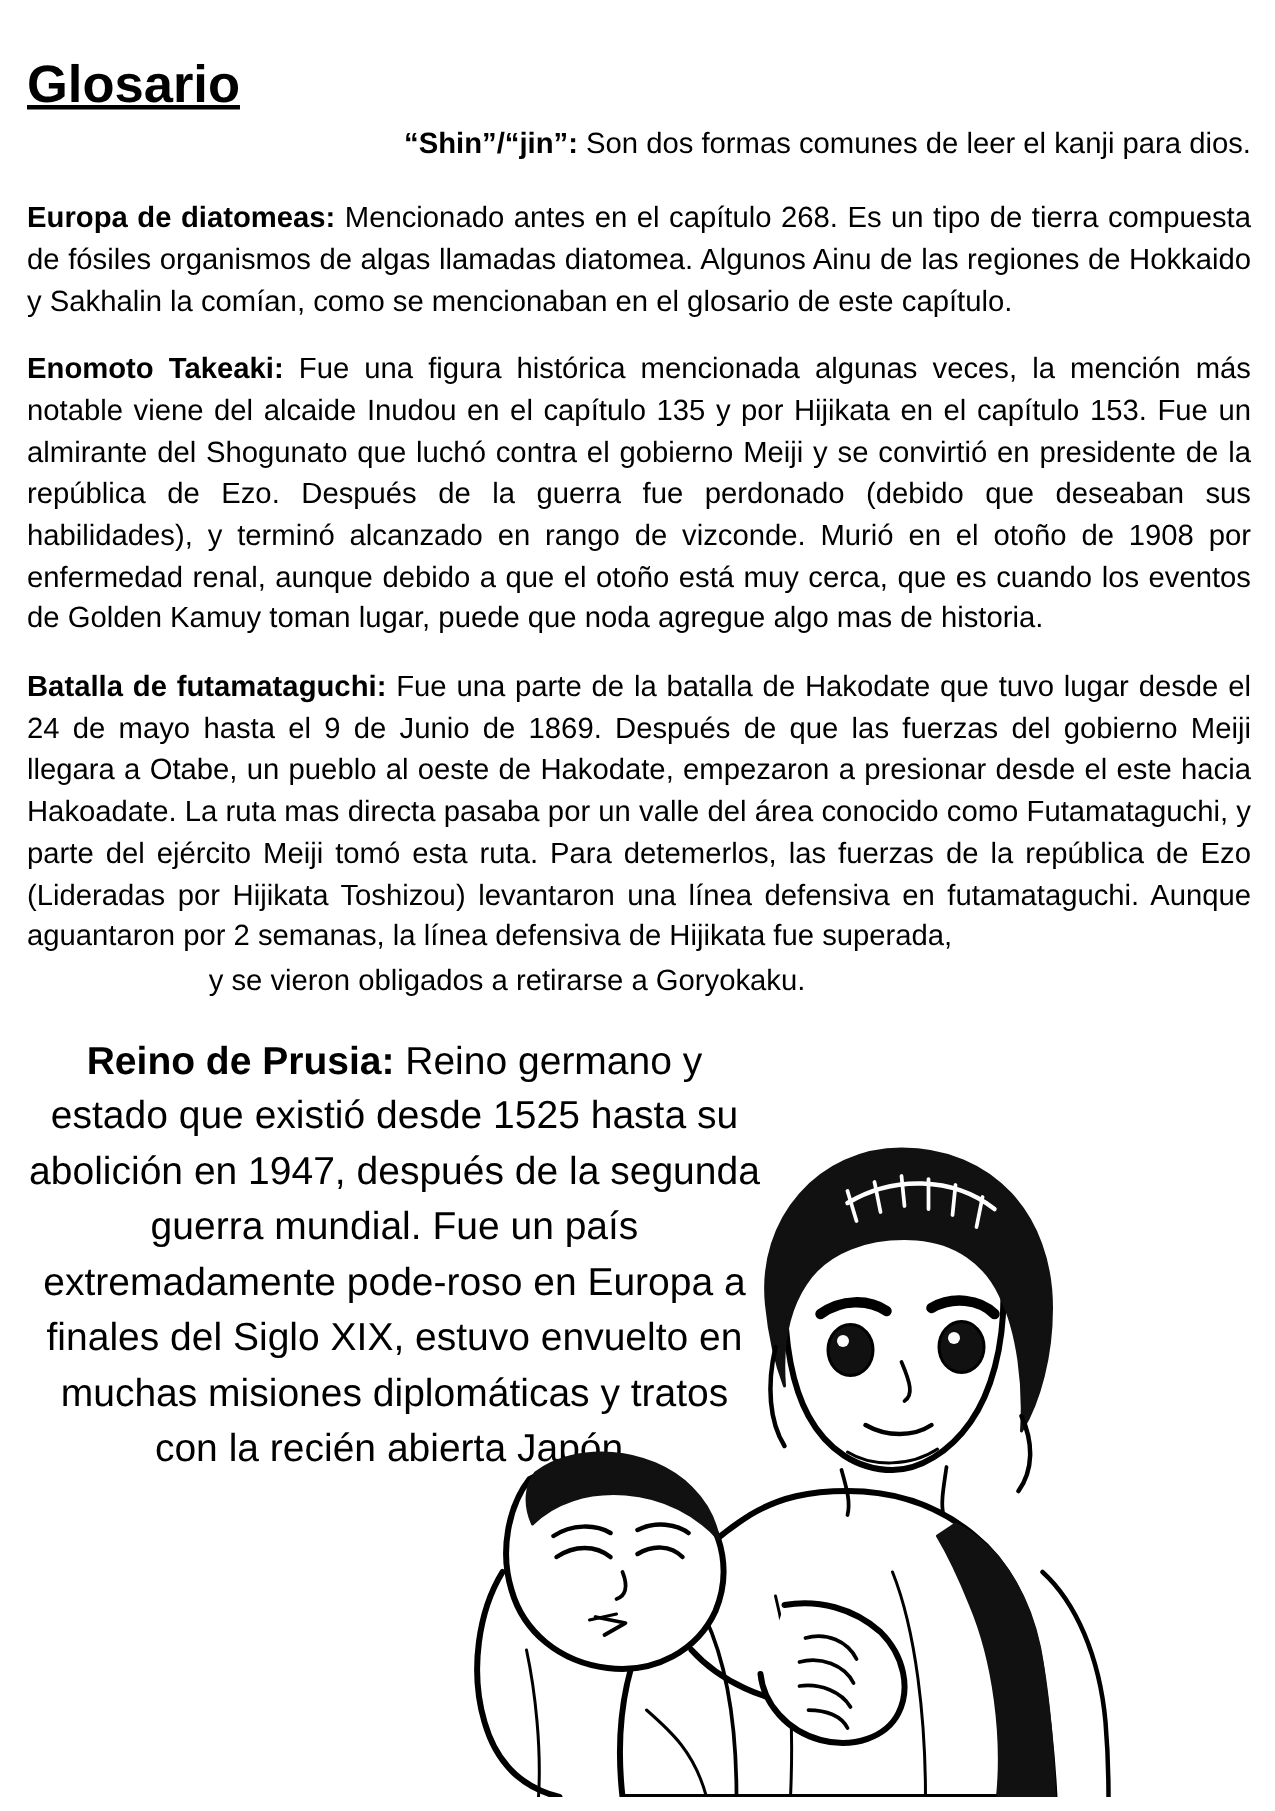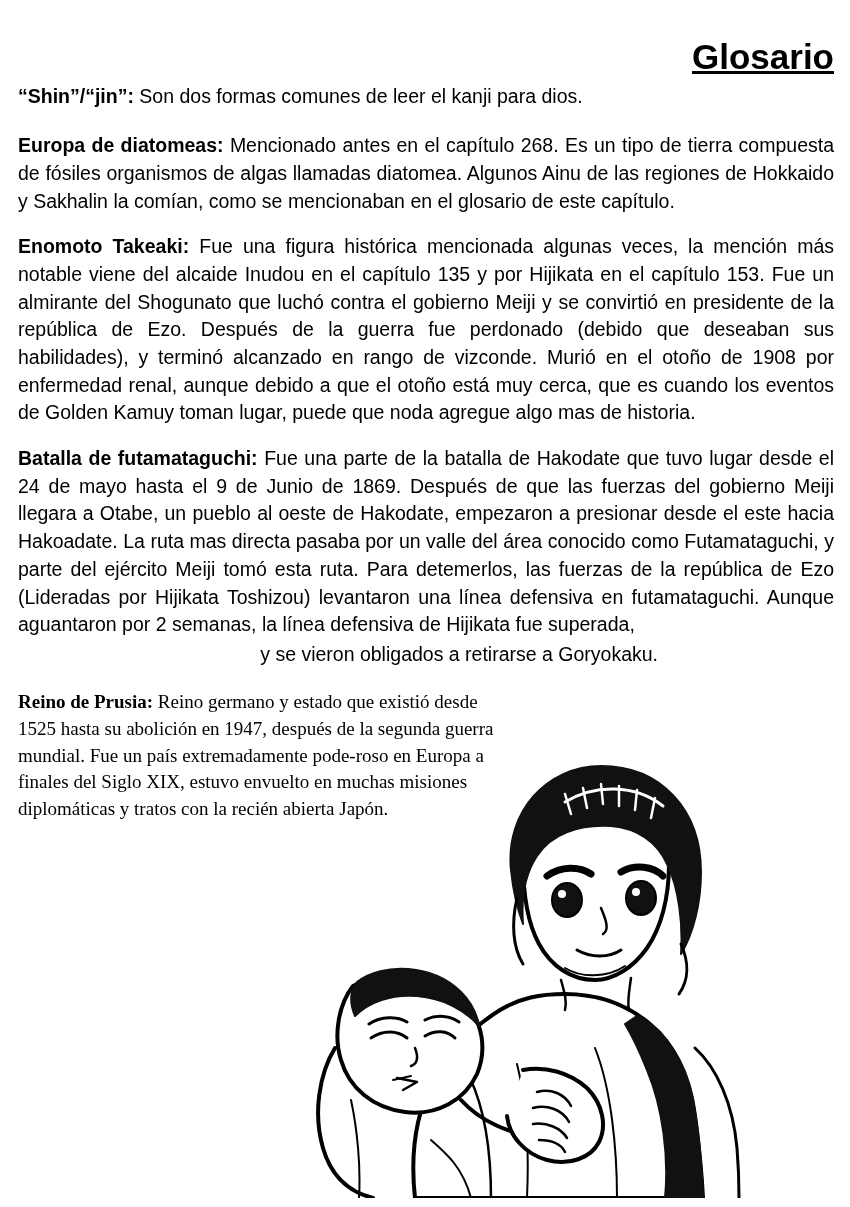--- a/index.html
+++ b/index.html
@@ -18,55 +18,54 @@
     overflow: hidden;
     background: #ffffff;
   }
   .content {
     position: absolute;
     left: 18px;
     top: 38px;
     width: 816px;
   }
   .doc-title {
-    text-align: right;
+    text-align: left;
     font-size: 35px;
     font-weight: bold;
     letter-spacing: 0px;
     text-decoration: underline;
     margin: 0 0 6px 0;
     line-height: 1.1;
   }
   .entry {
     font-size: 19.5px;
     line-height: 1.42;
     text-align: justify;
     margin: 0 0 18px 0;
     hyphens: none;
   }
   .entry.first {
-    text-align: left;
+    text-align: right;
     margin-bottom: 22px;
   }
   .term {
     font-weight: bold;
   }
   
   .entry-wrap {
-    font-size: 19px;
+    font-size: 26px;
     line-height: 1.42;
-    text-align: left;
+    text-align: center;
     margin: 0;
     width: 490px;
-    font-family: Liberation Serif, serif;
   }
   .tail-line {
     font-size: 19.5px;
     line-height: 1.42;
-    text-align: right;
+    text-align: center;
     margin: 0 0 20px 0;
     width: 640px;
   }
   .illus {
     position: absolute;
     left: 265px;
     top: 748px;
     width: 580px;
     height: 450px;
   }

